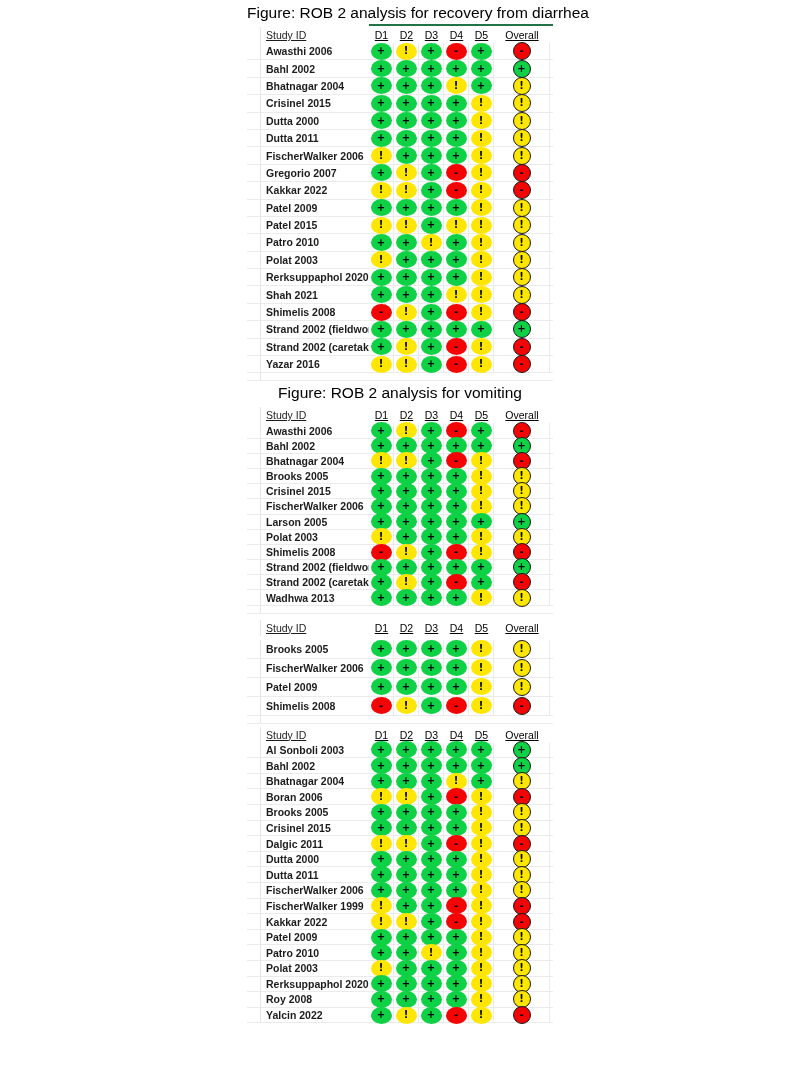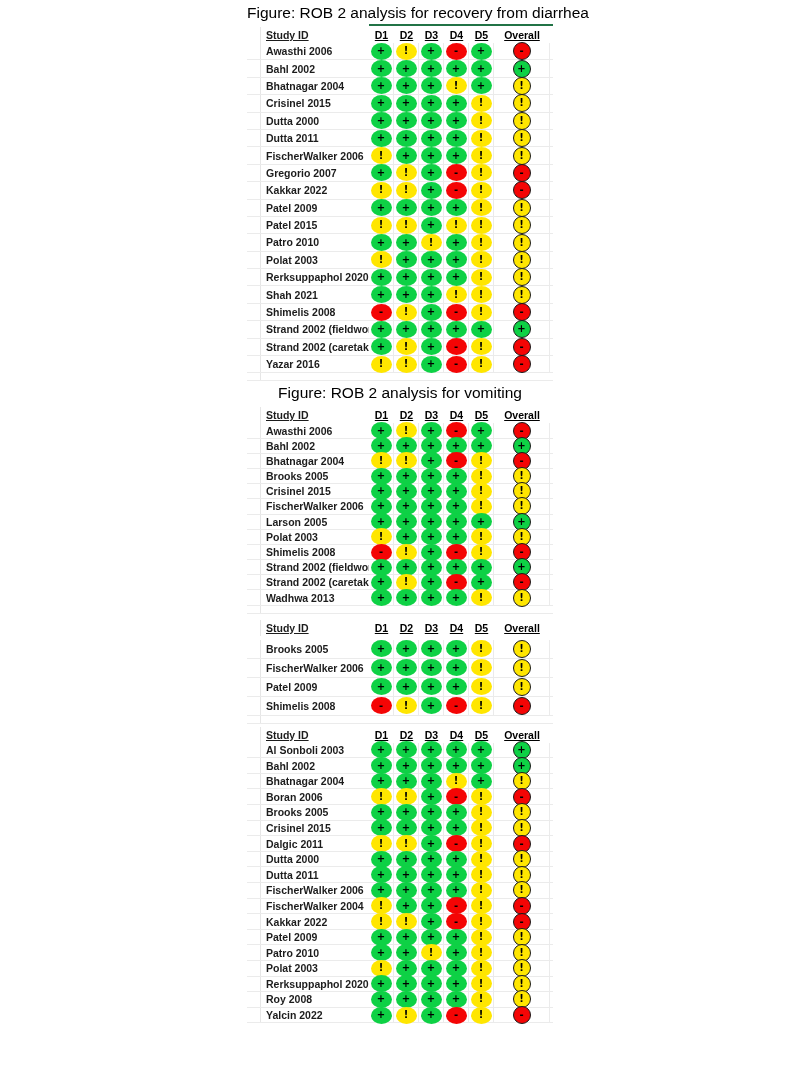--- a/index.html
+++ b/index.html
@@ -40,21 +40,21 @@
     width: 25px;
     display: flex;
     align-items: center;
     justify-content: center;
     align-self: stretch;
     border-right: 1px solid #ebebeb;
   }
   .overallc { width: 56px; }
 
   .hrow { position: relative; height: 16px; border-bottom: none; }
-  .hrow .study, .hrow .cell { font-size: 10.5px; font-weight: 700; }
+  .hrow .study, .hrow .cell { font-size: 10.5px; font-weight: 400; }
   .hrow .htxt { text-decoration: underline; white-space: nowrap; }
   .hrow .cell { border-right: none; }
   .green-rule {
     position: absolute;
     top: -3px;
     left: 122px;
     right: 0;
     height: 2px;
   }
 
@@ -1213,21 +1213,21 @@
             </div>
             <div class="cell">
               <div class="dot" style="background: rgb(255, 230, 0);">!</div>
             </div>
             <div class="cell overallc">
               <div class="odot" style="background: rgb(255, 230, 0); border-color: rgb(26, 26, 26);">!</div>
             </div>
           </div>
           <div class="row body-row">
             <div class="gutter"></div>
-            <div class="study">FischerWalker 2004</div>
+            <div class="study">FischerWalker 1999</div>
             <div class="cell">
               <div class="dot" style="background: rgb(255, 230, 0);">!</div>
             </div>
             <div class="cell">
               <div class="dot" style="background: rgb(14, 209, 69);">+</div>
             </div>
             <div class="cell">
               <div class="dot" style="background: rgb(14, 209, 69);">+</div>
             </div>
             <div class="cell">

